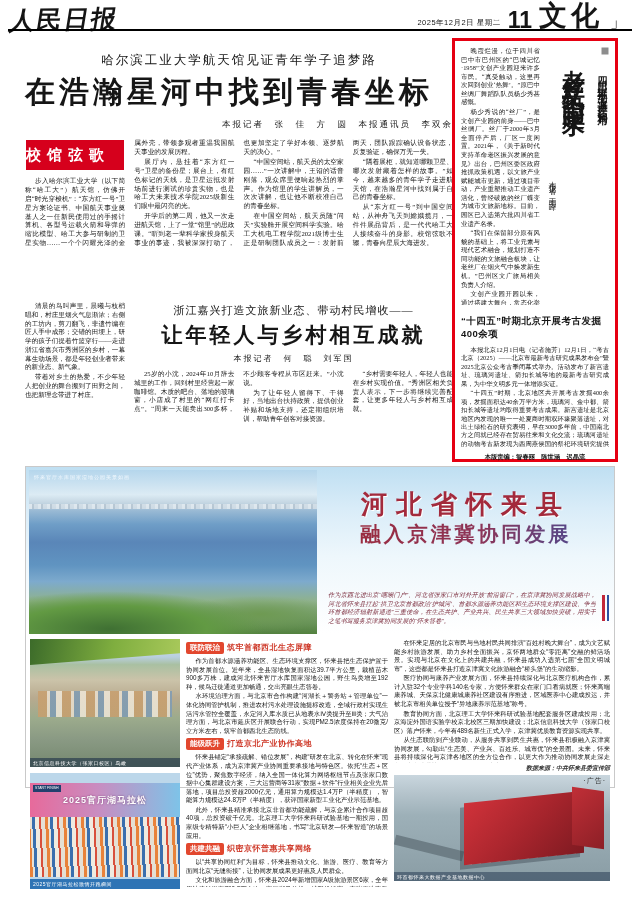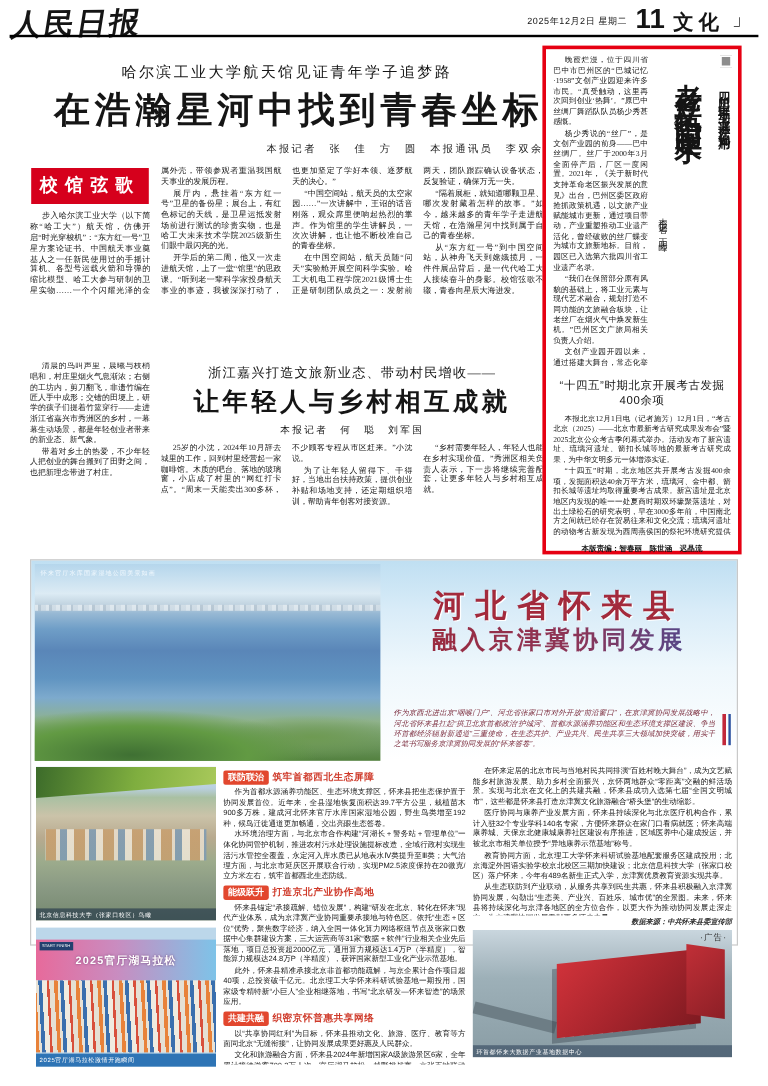--- a/index.html
+++ b/index.html
@@ -11,35 +11,35 @@
   }
   .abs { position:absolute; }
   .sans { font-family:"Liberation Sans","DejaVu Sans",sans-serif; }
 
   
   .logo { left:10px; top:3px; font-size:25px; font-weight:900;
           transform:skewX(-10deg) rotate(-1deg); letter-spacing:2px; }
   .mast-right { top:4px; right:14px; display:flex; align-items:flex-end; gap:7px; }
   .dateline { font-size:7.5px; padding-bottom:4px; letter-spacing:.5px; }
   .pageno { font-size:23px; font-weight:900; line-height:1; }
-  .section-name { font-size:17px; font-weight:900; line-height:1; letter-spacing:4px; }
+  .section-name { font-size:28px; font-weight:900; line-height:1; letter-spacing:4px;font-family:Liberation Mono, monospace; }
   .corner { font-size:16px; line-height:1; padding-bottom:2px; color:#111; }
   .mast-rule { left:8px; top:29px; width:624px; height:2px; background:#000; }
 
   
   .a1 { left:25px; top:52px; width:428px; }
   .kicker { text-align:center; font-size:12.5px; letter-spacing:2px; }
-  .a1-head { text-align:right; font-size:30px; font-weight:900; letter-spacing:4px; margin-top:3px; }
+  .a1-head { text-align:left; font-size:30px; font-weight:900; letter-spacing:4px; margin-top:3px; }
   .byline { text-align:right; font-size:8.5px; letter-spacing:2px; margin-top:6px; color:#222; }
   .a1-body { margin-top:8px; height:170px; overflow:hidden;
              column-count:4; column-gap:9px;
              font-size:6.7px; line-height:1.33; text-align:justify; }
   .a1-body p, .smallp p { text-indent:1.5em; margin-bottom:1px; }
   .col-label { background:#d6001c; color:#fff; font-weight:900; font-size:15px;
-               letter-spacing:6px; text-align:center; padding:5px 0; margin:1px 1px 7px 1px; }
+               letter-spacing:6px; padding:5px 0; margin:1px 1px 7px 1px; }
 
   
   .a2-left { left:25px; top:302px; width:100px; height:157px; overflow:hidden;
              font-size:6.6px; line-height:1.33; text-align:justify; }
   .a2-main { left:134px; top:303px; width:319px; }
   .a2-kicker { text-align:center; font-size:11px; letter-spacing:1px; }
   .a2-head { text-align:center; font-size:21px; font-weight:900; letter-spacing:3px; margin-top:3px; }
   .a2-byline { text-align:center; font-size:8px; letter-spacing:2px; margin-top:4px; }
   .a2-body { margin-top:6px; height:94px; overflow:hidden; column-count:3; column-gap:9px;
              font-size:6.6px; line-height:1.33; text-align:justify; }
@@ -48,21 +48,21 @@
   .redbox { left:452px; top:38px; width:166px; height:424px;
             border:3px solid #e60012; padding:6px 6px 4px 6px; background:#fff; }
   .qr { position:absolute; top:5px; right:5px; width:10px; height:10px; background:#8d8d8d;
         box-shadow:inset 0 0 0 1.5px #fff, inset 0 0 0 2.5px #8d8d8d; }
   .silk { display:flex; height:258px; }
   .silk-text { flex:1; font-size:6.4px; line-height:1.34; text-align:justify; overflow:hidden; padding-right:4px; }
   .v { writing-mode:vertical-rl; }
   .silk-byline { width:13px; font-size:7.5px; letter-spacing:2px; padding-top:128px; color:#222; }
   .silk-head { width:33px; font-size:23px; font-weight:900; letter-spacing:6px; padding-top:4px; }
   .silk-kicker { width:19px; font-size:10px; font-weight:700; letter-spacing:3px; padding-top:22px; }
-  .kg-head { margin-top:10px; text-align:center; font-size:9.5px; font-weight:400; letter-spacing:.5px; }
+  .kg-head { margin-top:10px; text-align:left; font-size:9.5px; font-weight:700; letter-spacing:.5px; }
   .kg-body { margin-top:5px; height:102px; overflow:hidden; font-size:6.3px; line-height:1.34; text-align:justify; }
   .kg-editors { text-align:center; font-size:6.3px; font-weight:700; margin-top:5px; }
 
   
   .ad { left:25px; top:466px; width:590px; height:322px; border:1px solid #c9c9c9;
         background:linear-gradient(180deg,#bfdff2 0%,#d9ecf8 13%,#eef7fc 28%,#ffffff 52%,#ffffff 100%); }
   .lake { left:3px; top:3px; width:288px; height:164px;
           background:
             radial-gradient(ellipse 75% 32% at 28% 97%, #3f7033 0%, #629a43 45%, rgba(98,154,67,0) 72%),
             radial-gradient(ellipse 40% 16% at 80% 88%, #6e9a52 0%, rgba(110,154,82,0) 70%),

